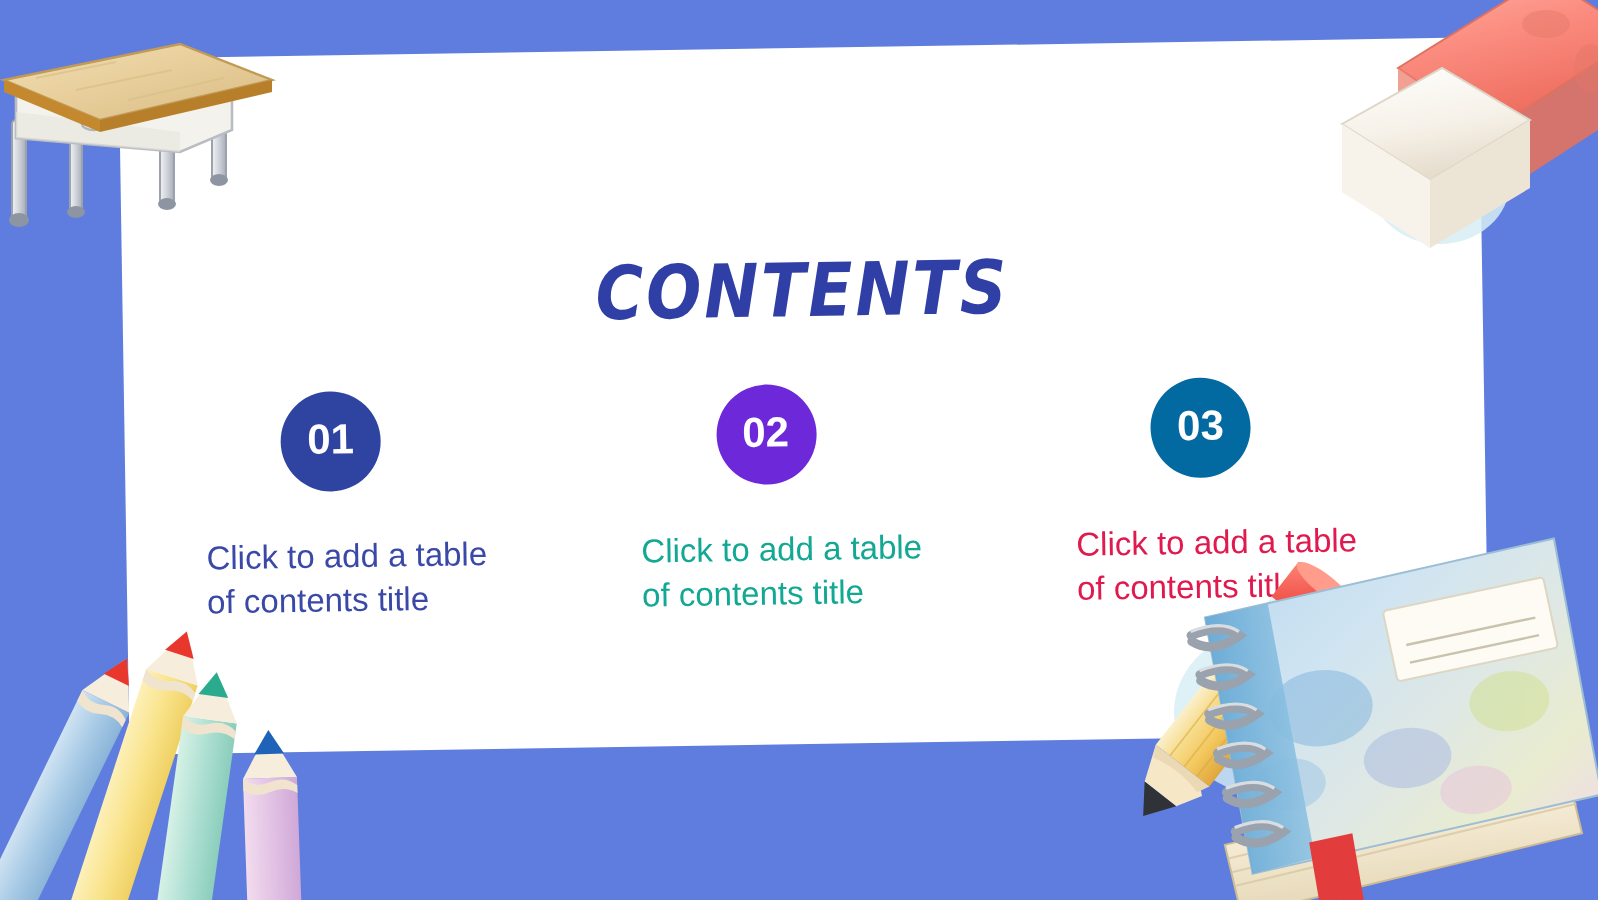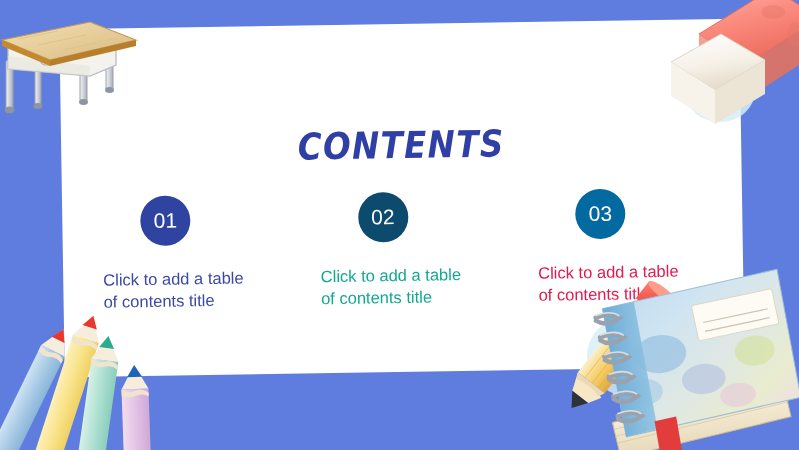--- a/index.html
+++ b/index.html
@@ -63,21 +63,21 @@
   }
   .badge {
     width: 50px;
     height: 50px;
     border-radius: 50%;
     display: flex;
     align-items: center;
     justify-content: center;
     color: #ffffff;
     font-size: 21px;
-    font-weight: 400;
+    font-weight: 700;
     font-family: "Liberation Sans", sans-serif;
     margin-left: 38px;
     margin-bottom: 22px;
   }
   .col-1 .badge { background: #2f44a0; }
   .col-2 .badge { background: #13a893; }
   .col-3 .badge { background: #d8194a; }
 
   .col-text {
     font-size: 16.5px;
@@ -127,21 +127,21 @@
 
       <div class="col col-1">
         <div class="badge" style="background: rgb(47, 68, 160);">01</div>
         <div class="col-text" style="color: rgb(58, 73, 168);">
           <span>Click to add a table</span><br>
           <span>of contents title</span>
         </div>
       </div>
 
       <div class="col col-2">
-        <div class="badge" style="background: #0c4a6e;">02</div>
+        <div class="badge" style="background: #6d28d9;">02</div>
         <div class="col-text" style="color: rgb(19, 168, 147);">
           <span>Click to add a table</span><br>
           <span>of contents title</span>
         </div>
       </div>
 
       <div class="col col-3">
         <div class="badge" style="background: #0369a1;">03</div>
         <div class="col-text" style="color: rgb(224, 26, 79);">
           <span>Click to add a table</span><br>

